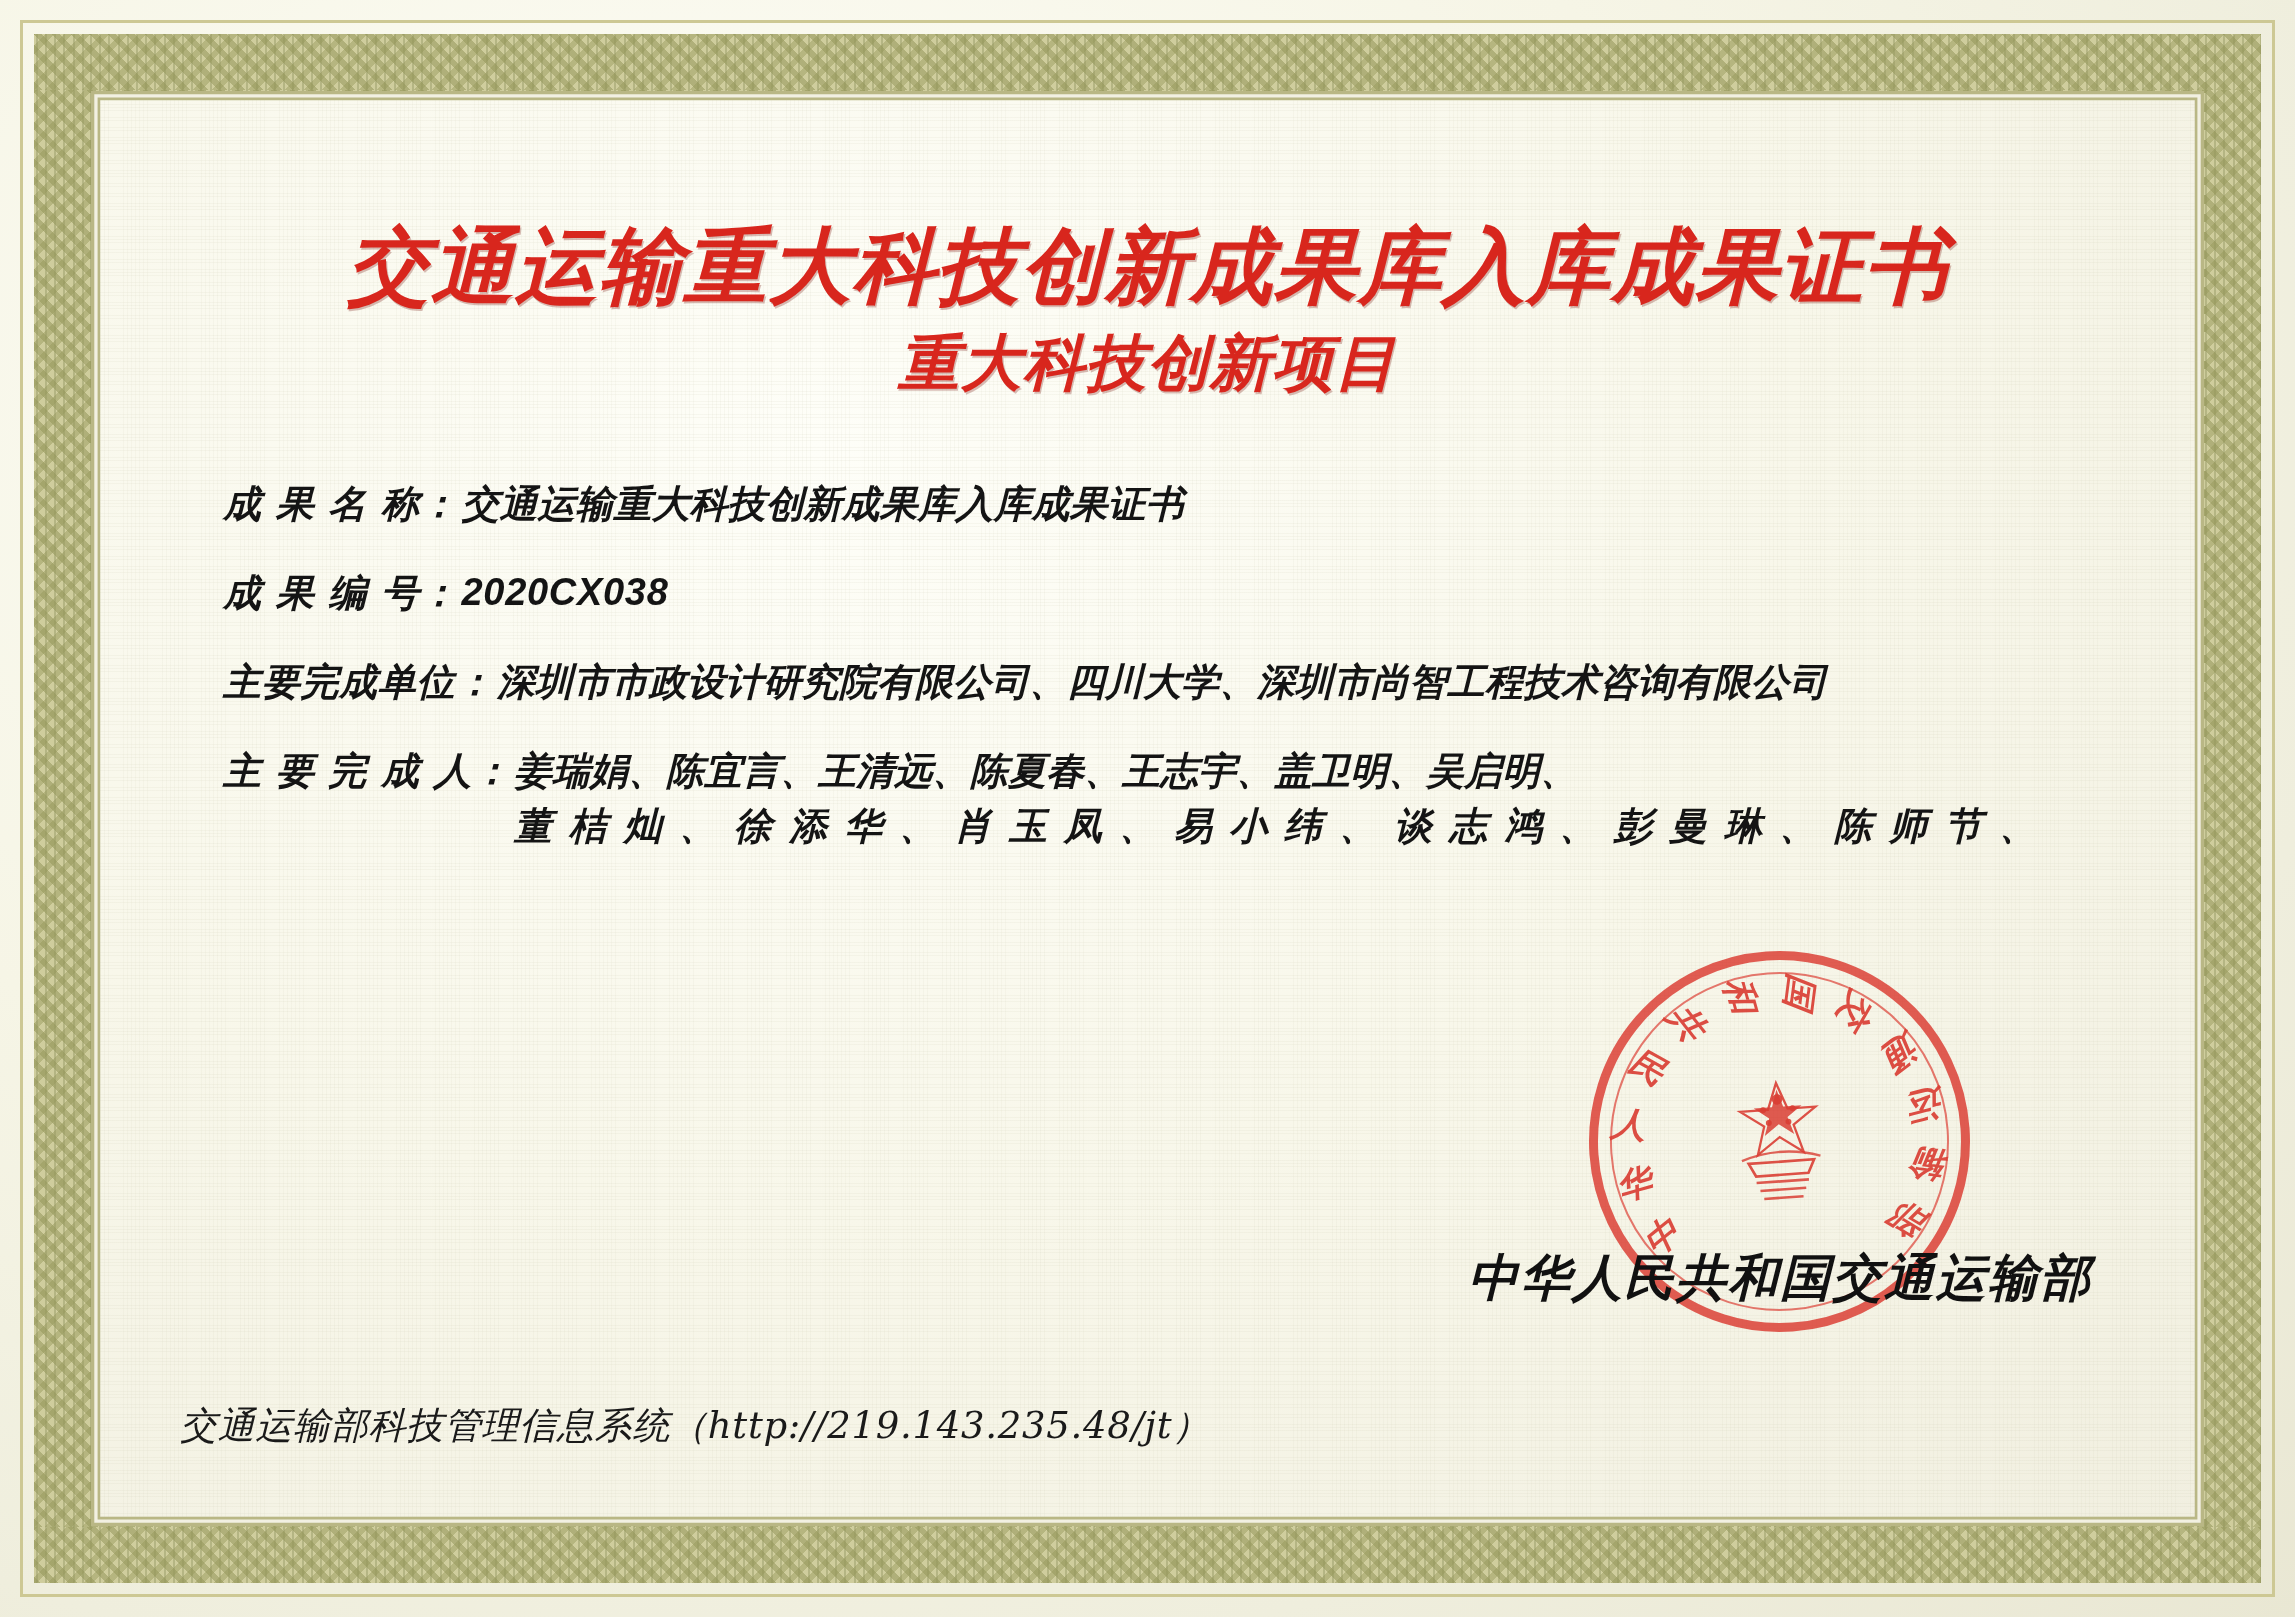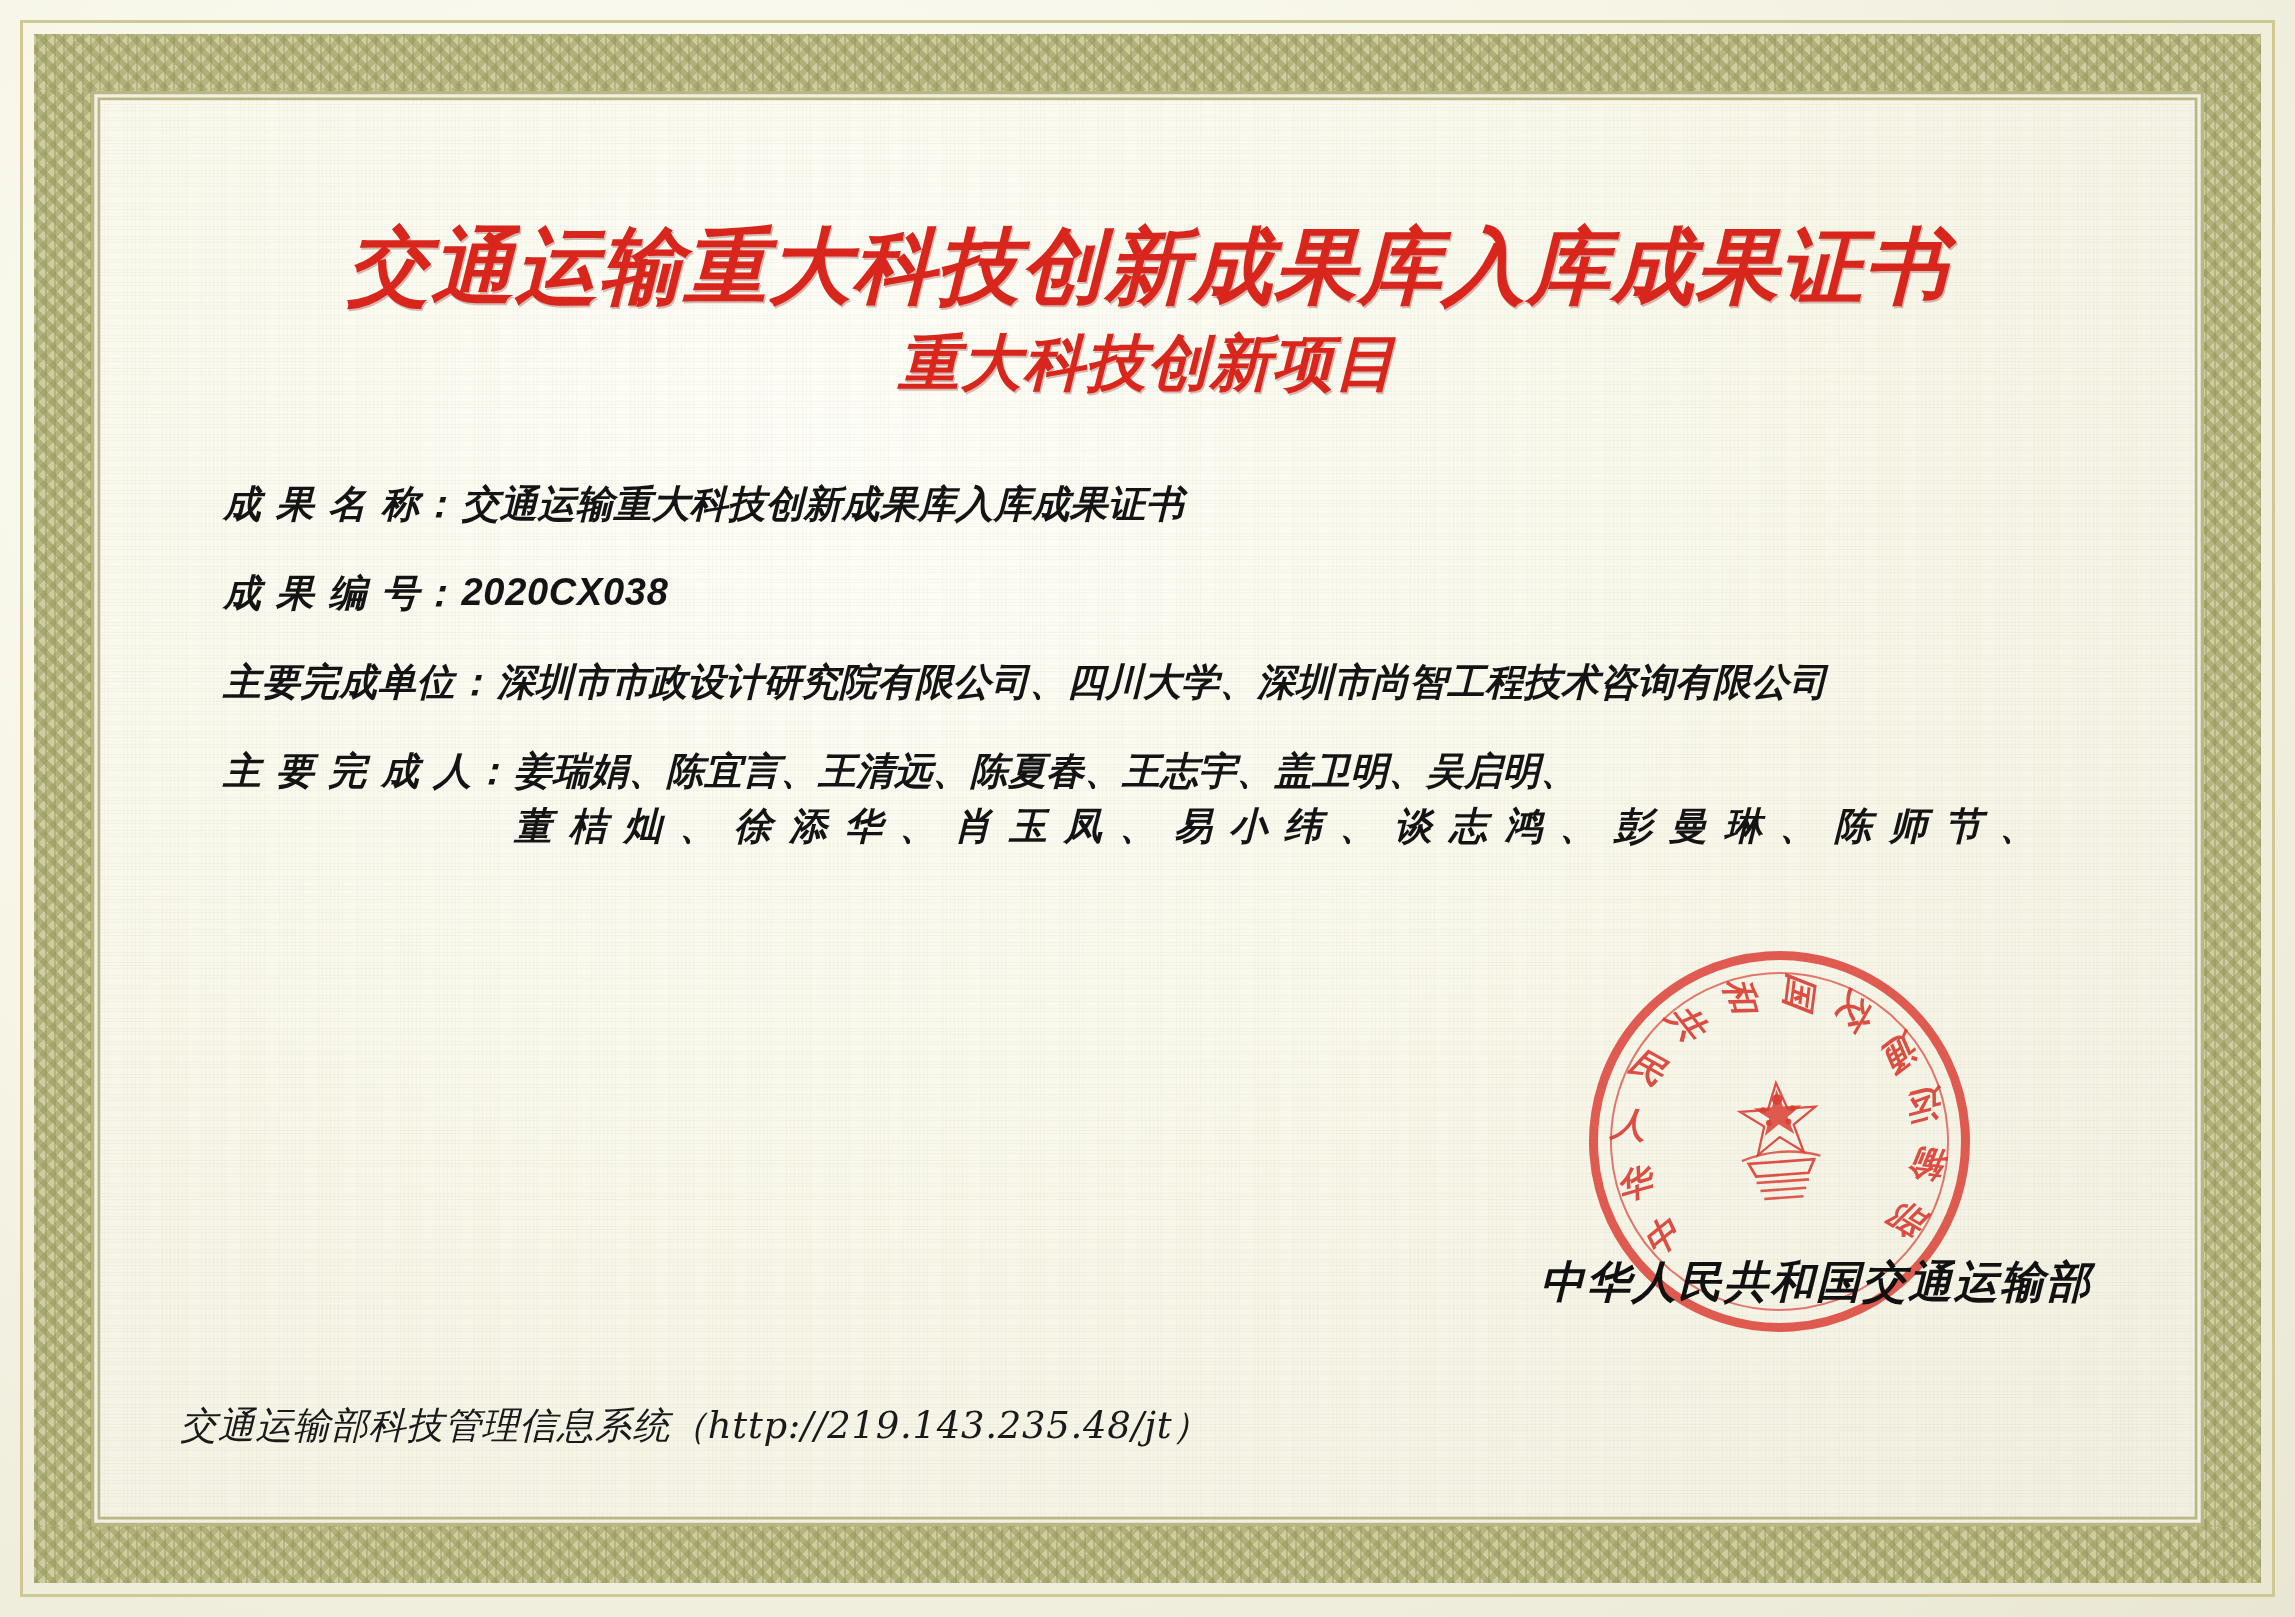--- a/index.html
+++ b/index.html
@@ -159,21 +159,21 @@
   .issuer {
     position: absolute;
     right: 95px;
     bottom: 197px;
     text-align: right;
     font-family: "DejaVu Serif", "Liberation Serif", serif;
     color: #111;
     z-index: 3;
   }
   .issuer-name {
-    font-size: 44px;
+    font-size: 50px;
     font-weight: bold;
     letter-spacing: 2px;
   }
   .issuer-date {
     font-size: 45px;
     font-weight: bold;
     margin-top: 17px;
     letter-spacing: 1.3px;
   }
   .footer {

